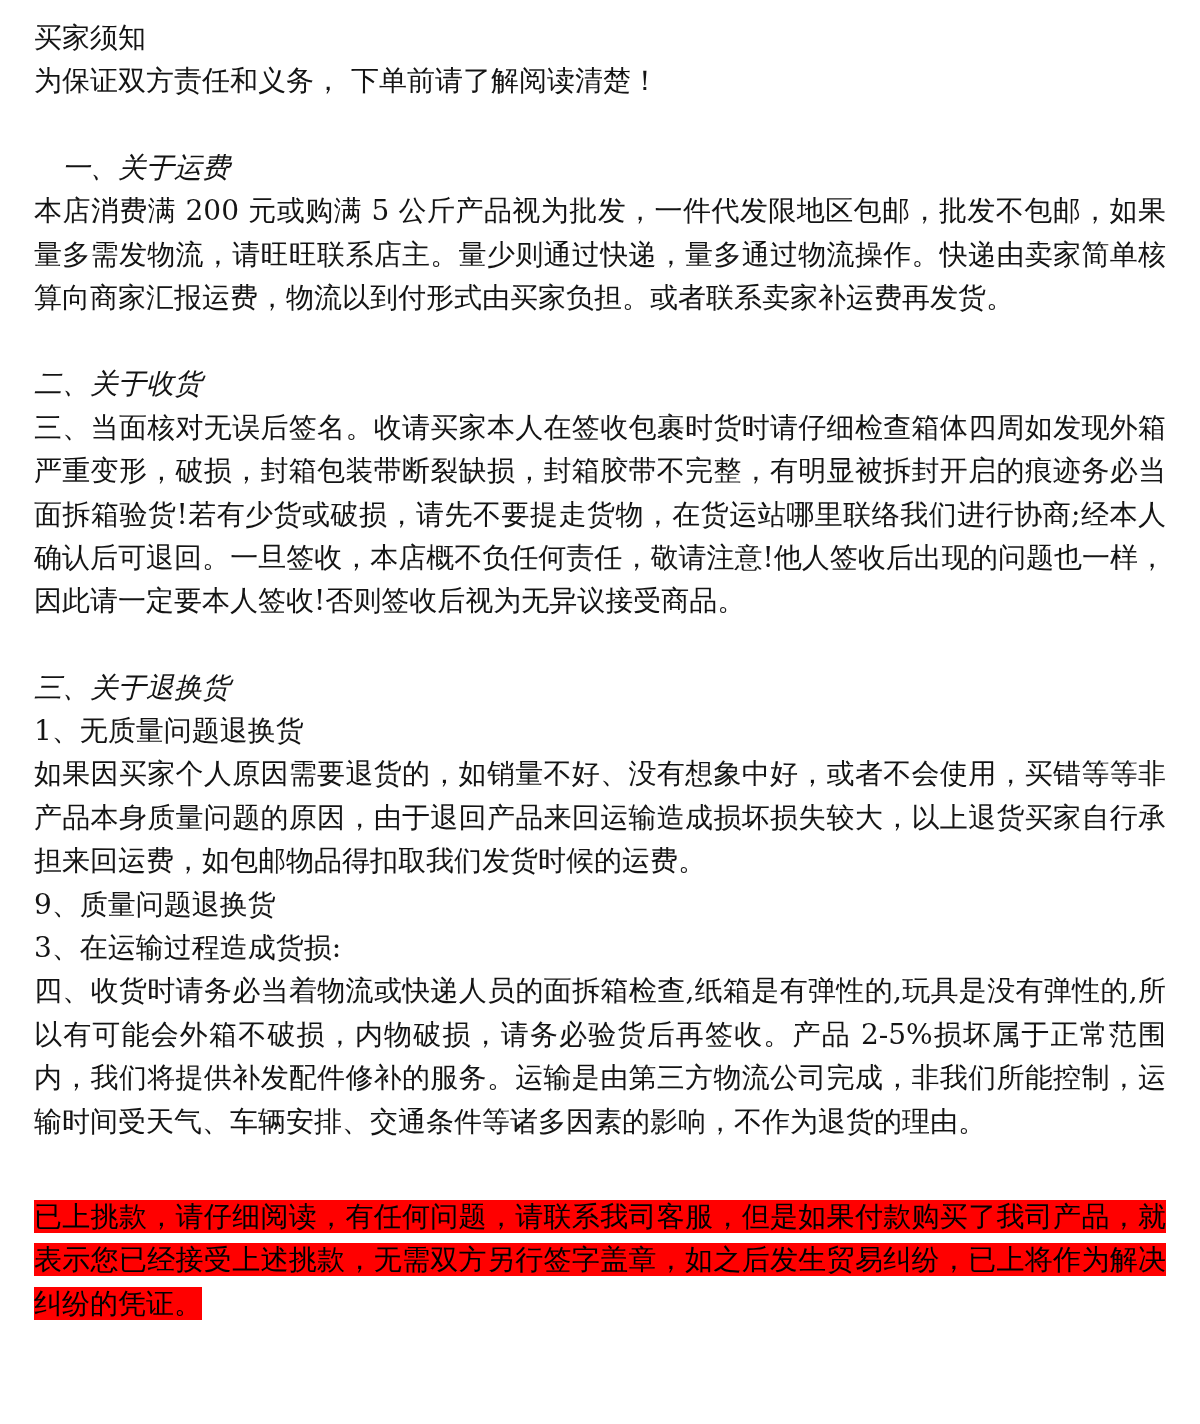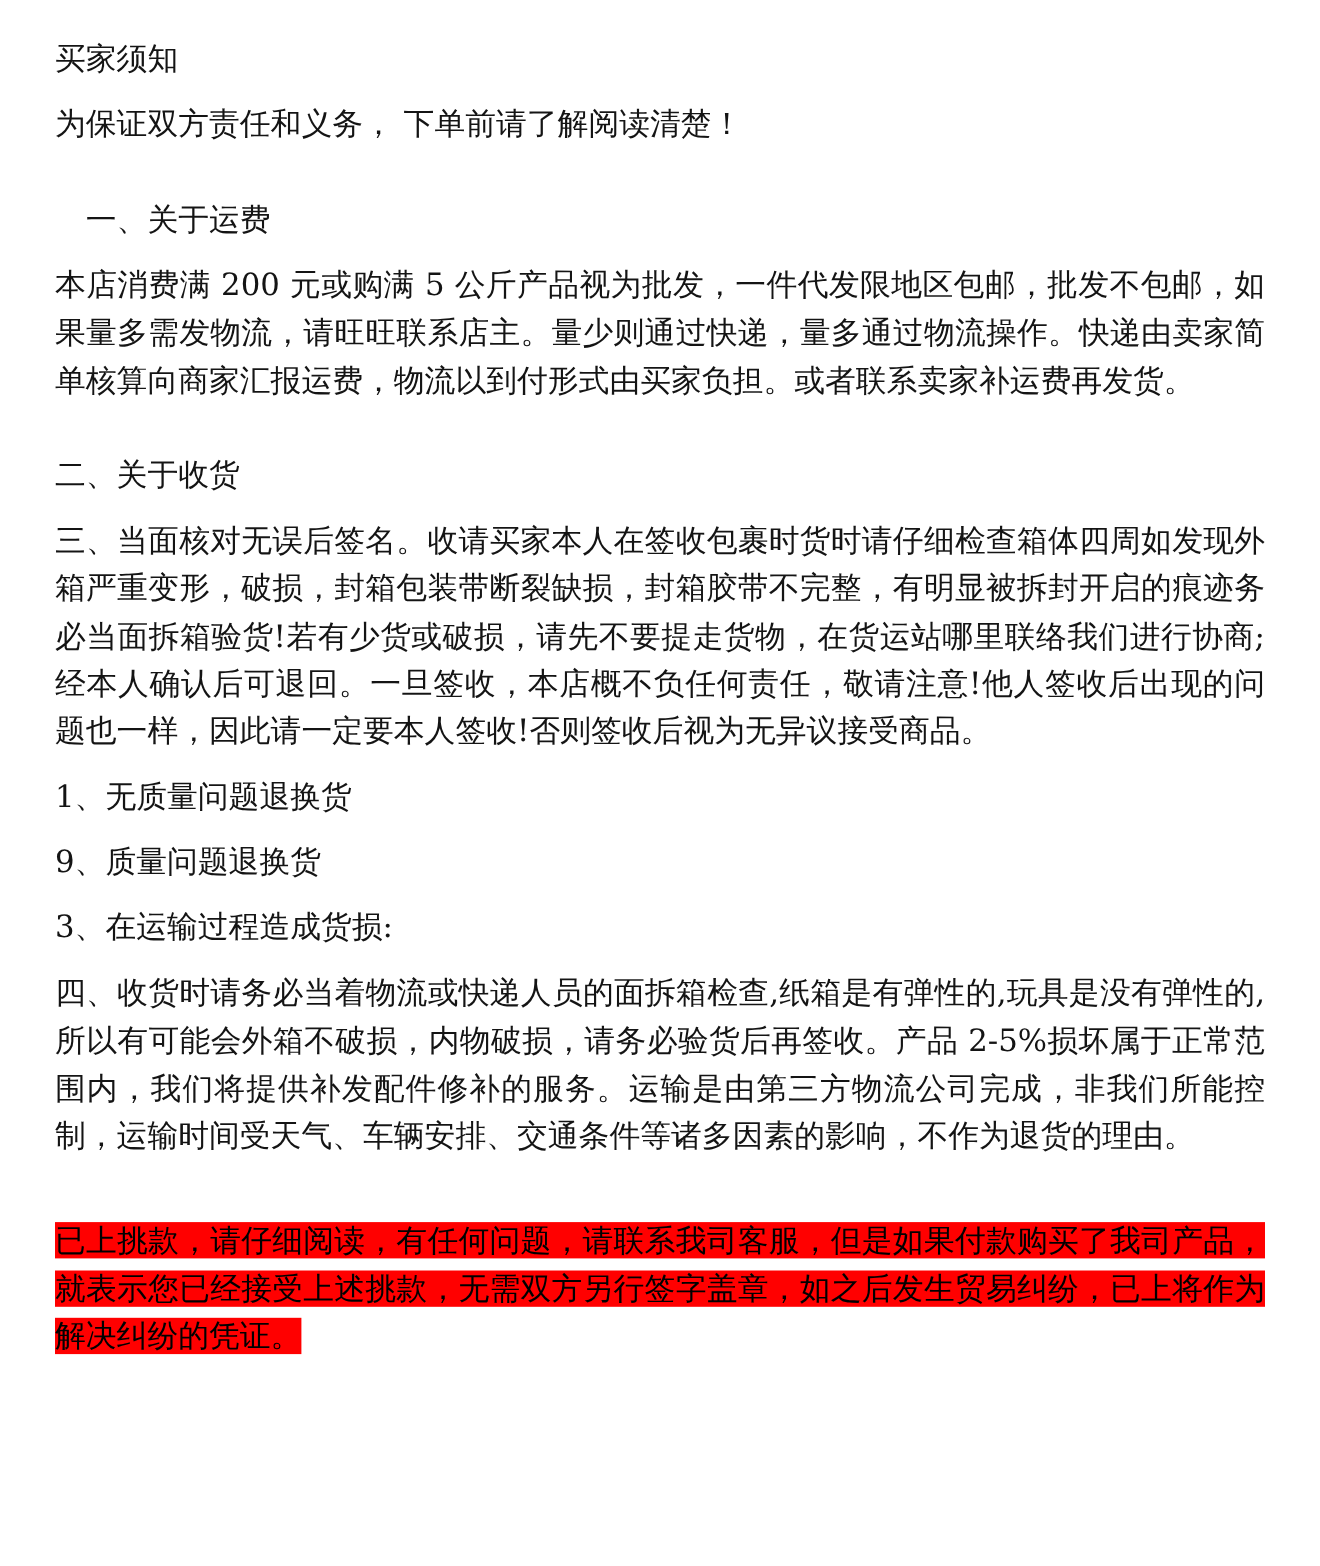--- a/index.html
+++ b/index.html
@@ -11,22 +11,22 @@
     color: #141414;
   }
   .page {
     padding: 16px 34px 40px 34px;
     font-size: 28px;
     line-height: 1.55;
     text-align: justify;
     text-justify: inter-ideograph;
     word-break: break-all;
   }
-  .para { margin: 16px; }
-  .gap-top { margin-top: 43px; }          
+  .para { margin: 0; }
+  .gap-top { margin-top: 43px; font-style: italic; }          
   .gap-top-large { margin-top: 52px; }    
   .indent-1 { text-indent: 1em; }
   .highlight {
     background: #ff0000;
     color: #000000;
     
   }
 </style>
 </head>
 <body>
@@ -35,20 +35,22 @@
 
   <p class="para">买家须知</p>
   <p class="para">为保证双方责任和义务， 下单前请了解阅读清楚！</p>
 
   <p class="para indent-1 gap-top">一、关于运费</p>
   <p class="para">本店消费满 200 元或购满 5 公斤产品视为批发，一件代发限地区包邮，批发不包邮，如果量多需发物流，请旺旺联系店主。量少则通过快递，量多通过物流操作。快递由卖家简单核算向商家汇报运费，物流以到付形式由买家负担。或者联系卖家补运费再发货。</p>
 
   <p class="para gap-top">二、关于收货</p>
   <p class="para">三、当面核对无误后签名。收请买家本人在签收包裹时货时请仔细检查箱体四周如发现外箱严重变形，破损，封箱包装带断裂缺损，封箱胶带不完整，有明显被拆封开启的痕迹务必当面拆箱验货!若有少货或破损，请先不要提走货物，在货运站哪里联络我们进行协商;经本人确认后可退回。一旦签收，本店概不负任何责任，敬请注意!他人签收后出现的问题也一样，因此请一定要本人签收!否则签收后视为无异议接受商品。</p>
 
+  <p class="para gap-top">三、关于退换货</p>
   <p class="para">1、无质量问题退换货</p>
+  <p class="para">如果因买家个人原因需要退货的，如销量不好、没有想象中好，或者不会使用，买错等等非产品本身质量问题的原因，由于退回产品来回运输造成损坏损失较大，以上退货买家自行承担来回运费，如包邮物品得扣取我们发货时候的运费。</p>
   <p class="para">9、质量问题退换货</p>
   <p class="para">3、在运输过程造成货损:</p>
   <p class="para">四、收货时请务必当着物流或快递人员的面拆箱检查,纸箱是有弹性的,玩具是没有弹性的,所以有可能会外箱不破损，内物破损，请务必验货后再签收。产品 2-5%损坏属于正常范围内，我们将提供补发配件修补的服务。运输是由第三方物流公司完成，非我们所能控制，运输时间受天气、车辆安排、交通条件等诸多因素的影响，不作为退货的理由。</p>
 
   <p class="para gap-top-large"><span class="highlight" style="background: rgb(255, 0, 0); color: rgb(0, 0, 0);">已上挑款，请仔细阅读，有任何问题，请联系我司客服，但是如果付款购买了我司产品，就表示您已经接受上述挑款，无需双方另行签字盖章，如之后发生贸易纠纷，已上将作为解决纠纷的凭证。</span></p>
 
 </div>
 
 </body></html>

